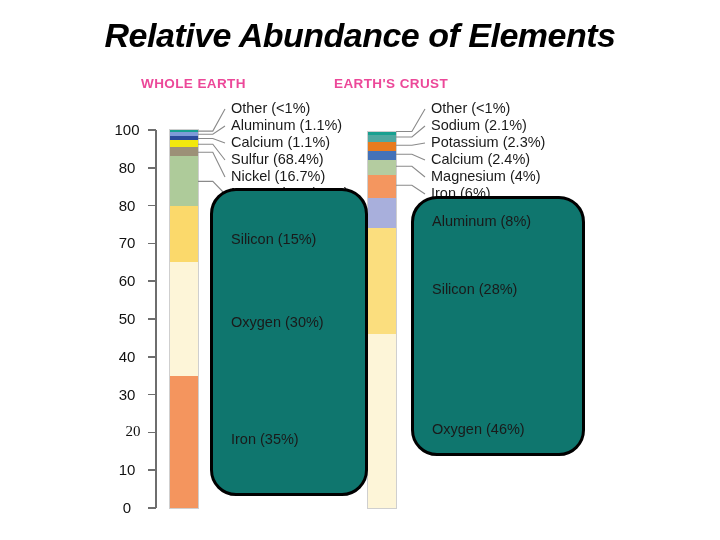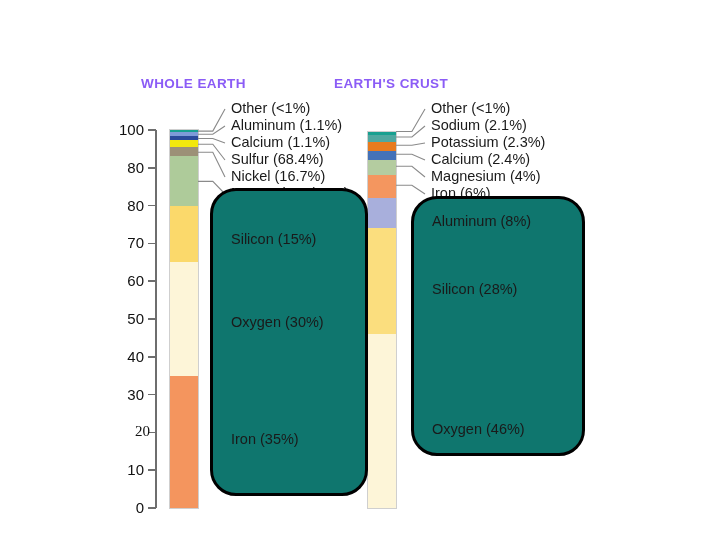--- a/index.html
+++ b/index.html
@@ -32,21 +32,21 @@
     white-space: nowrap;
   }
 
   
   .col-header {
     position: absolute;
     font-family: "Liberation Sans", sans-serif;
     font-size: 13.5px;
     font-weight: bold;
     letter-spacing: 0.4px;
-    color: #8b5cf6;
+    color: #ec4899;
     white-space: nowrap;
   }
   #header-whole-earth { left: 141px; top: 76px; }
   #header-earths-crust { left: 334px; top: 76px; text-align: center; }
 
   
   #axis-line {
     position: absolute;
     left: 155px;
     top: 130px;
@@ -57,21 +57,21 @@
   .axis-tick {
     position: absolute;
     left: 148px;
     width: 8px;
     height: 1.5px;
     background: #6e6e6e;
   }
   .axis-label {
     position: absolute;
     width: 34px;
-    text-align: right;
+    text-align: center;
     font-family: "Liberation Sans", sans-serif;
     font-size: 15px;
     color: #111111;
     white-space: nowrap;
   }
 
   
   .bar {
     position: absolute;
     width: 28px;
@@ -119,20 +119,21 @@
     font-size: 14.5px;
     color: #1a1a1a;
     white-space: nowrap;
   }
 </style>
 </head>
 <body>
 
 <div id="stage">
 
+  <div id="chart-title">Relative Abundance of Elements</div>
 
   <div class="col-header" id="header-whole-earth">WHOLE EARTH</div>
   <div class="col-header" id="header-earths-crust">EARTH'S CRUST</div>
 
   <div id="axis-line"></div>
   <div id="axis-ticks">
       <div class="axis-tick" style="top: 129.25px;"></div>
       <div class="axis-label" style="left: 110px; top: 121px;">100</div>
       <div class="axis-tick" style="top: 167.05px;"></div>
       <div class="axis-label" style="left: 110px; top: 158.8px;">80</div>

